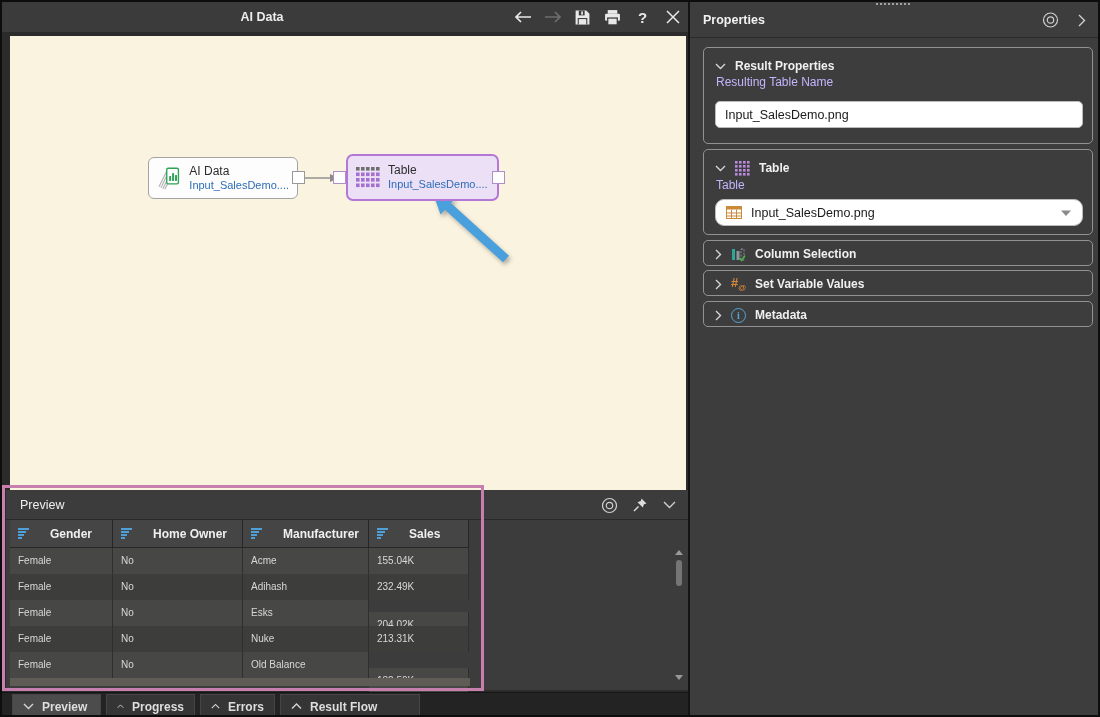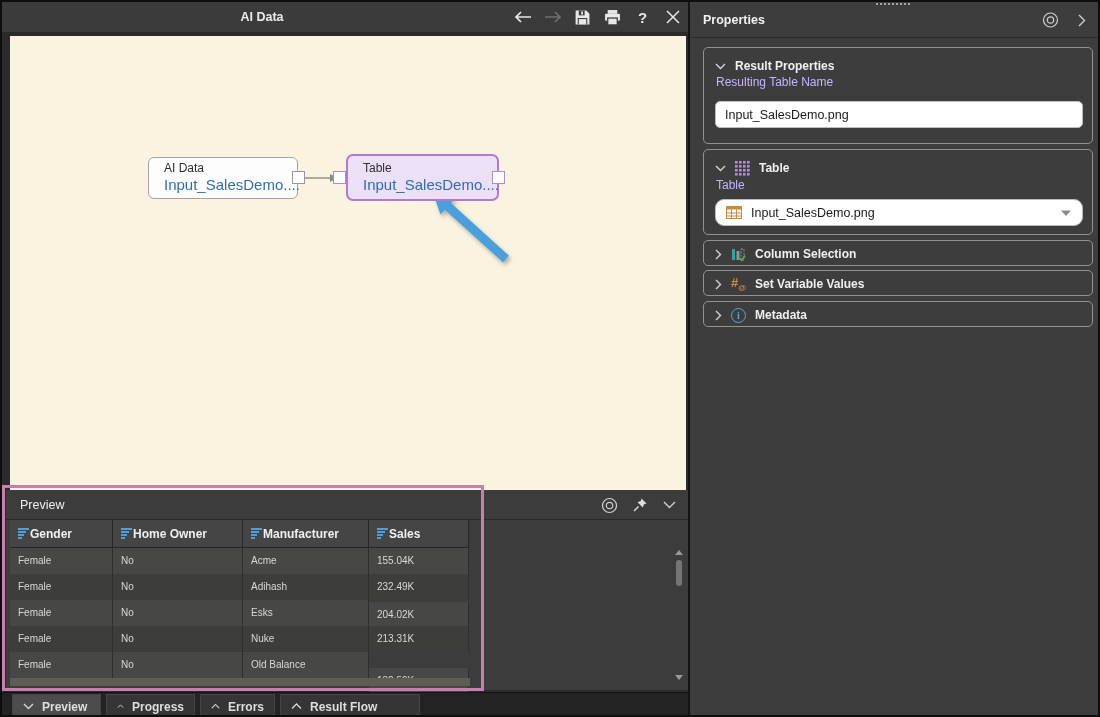--- a/index.html
+++ b/index.html
@@ -15,35 +15,35 @@
   .tb-icon { width: 19px; height: 19px; display: flex; align-items: center; justify-content: center; cursor: pointer; }
   .tb-help { color: #e8e8e8; font-size: 15px; font-weight: bold; }
 
   .canvas { position: absolute; left: 8px; top: 34px; width: 676px; height: 454px; background: #faf3df; }
 
   .node { position: absolute; display: flex; align-items: center; padding: 0 8px; gap: 7px; }
   .node-ai { left: 146px; top: 155px; width: 150px; height: 42px; background: #fdfdfd; border: 1px solid #a3a3a3; border-radius: 6px; }
   .node-table { left: 344px; top: 152px; width: 153px; height: 47px; background: #ece0f7; border: 2px solid #b477d6; border-radius: 7px; }
   .node-texts { display: flex; flex-direction: column; line-height: 1.15; }
   .node-title { font-size: 12px; color: #2c2c2c; }
-  .node-sub { font-size: 15px; color: #2e6db6; }
+  .node-sub { font-size: 11px; color: #2e6db6; }
   .port { position: absolute; width: 13px; height: 13px; background: #fff; border: 1px solid #999; }
   .port-purple { border-color: #b08cc9; }
 
   .flow-svg { position: absolute; left: 0; top: 0; width: 686px; height: 488px; pointer-events: none; }
   .blue-arrow { filter: drop-shadow(2px 3px 2px rgba(90,90,90,0.45)); }
 
   
   .preview-panel { position: absolute; left: 4px; top: 488px; width: 682px; height: 200px; background: #3c3c3c; }
   .preview-header { position: absolute; left: 0; top: 0; width: 682px; height: 30px; border-bottom: 1px solid #2a2a2a; }
   .preview-title { position: absolute; left: 14px; top: 0; height: 30px; line-height: 30px; color: #efefef; font-size: 12.5px; }
   .preview-icons { position: absolute; right: 10px; top: 0; height: 30px; display: flex; align-items: center; gap: 13px; }
   .pv-icon { width: 17px; height: 17px; display: flex; align-items: center; justify-content: center; cursor: pointer; }
 
-  .pv-colhead { position: absolute; top: 30px; height: 28px; background: #454545; border-right: 1px solid #262626; border-bottom: 1px solid #262626; display: flex; align-items: center; padding-left: 8px; gap: 0; color: #f0f0f0; font-size: 12px; font-weight: bold; }
+  .pv-colhead { position: absolute; top: 30px; height: 28px; background: #454545; border-right: 1px solid #262626; border-bottom: 1px solid #262626; display: flex; align-items: center; padding-left: 8px; gap: 20px; color: #f0f0f0; font-size: 12px; font-weight: bold; }
   .pv-cell { position: absolute; height: 26px; line-height: 26px; padding-left: 8px; font-size: 10px; color: #d8d8d8; border-right: 1px solid #2f2f2f; overflow: hidden; white-space: nowrap; }
   .row-a { background: #474745; }
   .row-b { background: #3d3d3b; }
   .pv-partialrow { position: absolute; left: 4px; top: 188px; width: 460px; height: 8px; background: #5e5c55; }
 
   .vscroll { position: absolute; left: 668px; top: 58px; width: 10px; height: 132px; }
   .vscroll .thumb { position: absolute; left: 2px; top: 12px; width: 6px; height: 26px; background: #757575; border-radius: 3px; }
   .tri-up { width: 0; height: 0; border-left: 4px solid transparent; border-right: 4px solid transparent; border-bottom: 5px solid #9a9a9a; position: absolute; left: 1px; top: 2px; }
   .tri-dn { width: 0; height: 0; border-left: 4px solid transparent; border-right: 4px solid transparent; border-top: 5px solid #9a9a9a; position: absolute; left: 1px; bottom: 0; }
 
@@ -246,21 +246,21 @@
       <div class="pv-cell row-a" style="left:363px; top:58px; width:100px;">155.04K</div>
 
       <div class="pv-cell row-b" style="left:4px; top:84px; width:103px;">Female</div>
       <div class="pv-cell row-b" style="left:107px; top:84px; width:130px;">No</div>
       <div class="pv-cell row-b" style="left:237px; top:84px; width:126px;">Adihash</div>
       <div class="pv-cell row-b" style="left:363px; top:84px; width:100px;">232.49K</div>
 
       <div class="pv-cell row-a" style="left:4px; top:110px; width:103px;">Female</div>
       <div class="pv-cell row-a" style="left:107px; top:110px; width:130px;">No</div>
       <div class="pv-cell row-a" style="left:237px; top:110px; width:126px;">Esks</div>
-      <div class="pv-cell row-a" style="left:363px; top:112px; width:100px;">204.02K</div>
+      <div class="pv-cell row-a" style="left:363px; top:122px; width:100px;">204.02K</div>
 
       <div class="pv-cell row-b" style="left:4px; top:136px; width:103px;">Female</div>
       <div class="pv-cell row-b" style="left:107px; top:136px; width:130px;">No</div>
       <div class="pv-cell row-b" style="left:237px; top:136px; width:126px;">Nuke</div>
       <div class="pv-cell row-b" style="left:363px; top:136px; width:100px;">213.31K</div>
 
       <div class="pv-cell row-a" style="left:4px; top:162px; width:103px;">Female</div>
       <div class="pv-cell row-a" style="left:107px; top:162px; width:130px;">No</div>
       <div class="pv-cell row-a" style="left:237px; top:162px; width:126px;">Old Balance</div>
       <div class="pv-cell row-a" style="left:363px; top:178px; width:100px;">182.50K</div>

